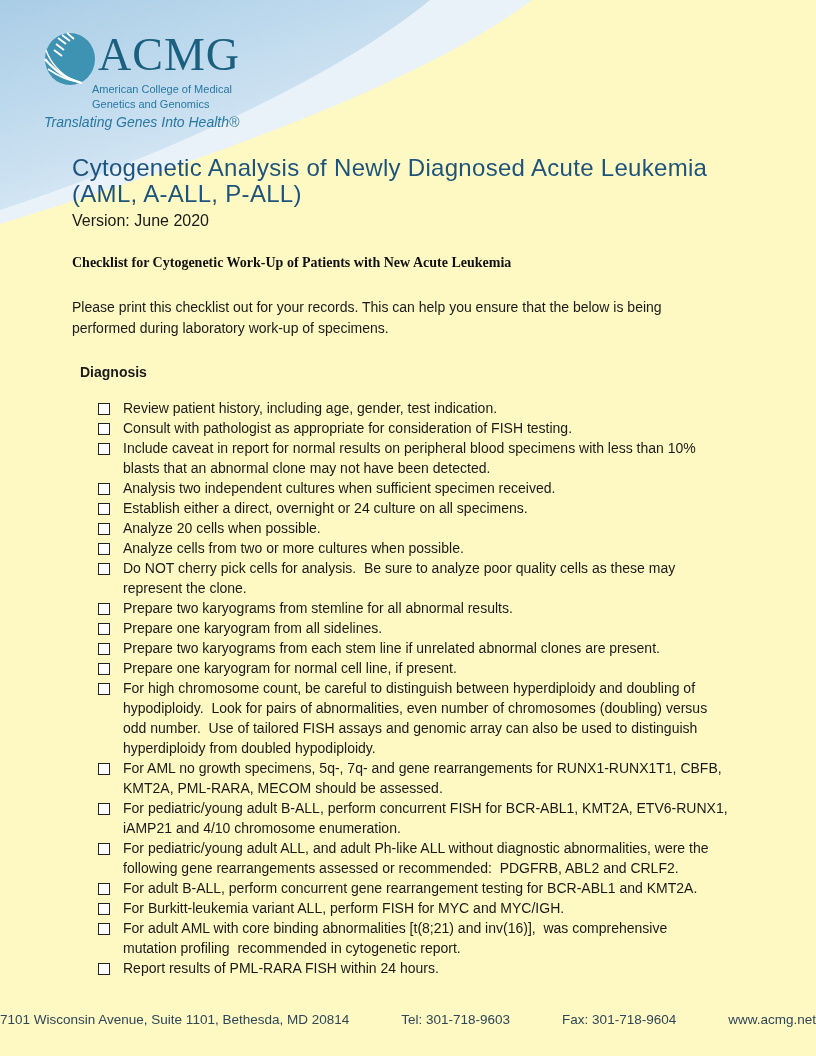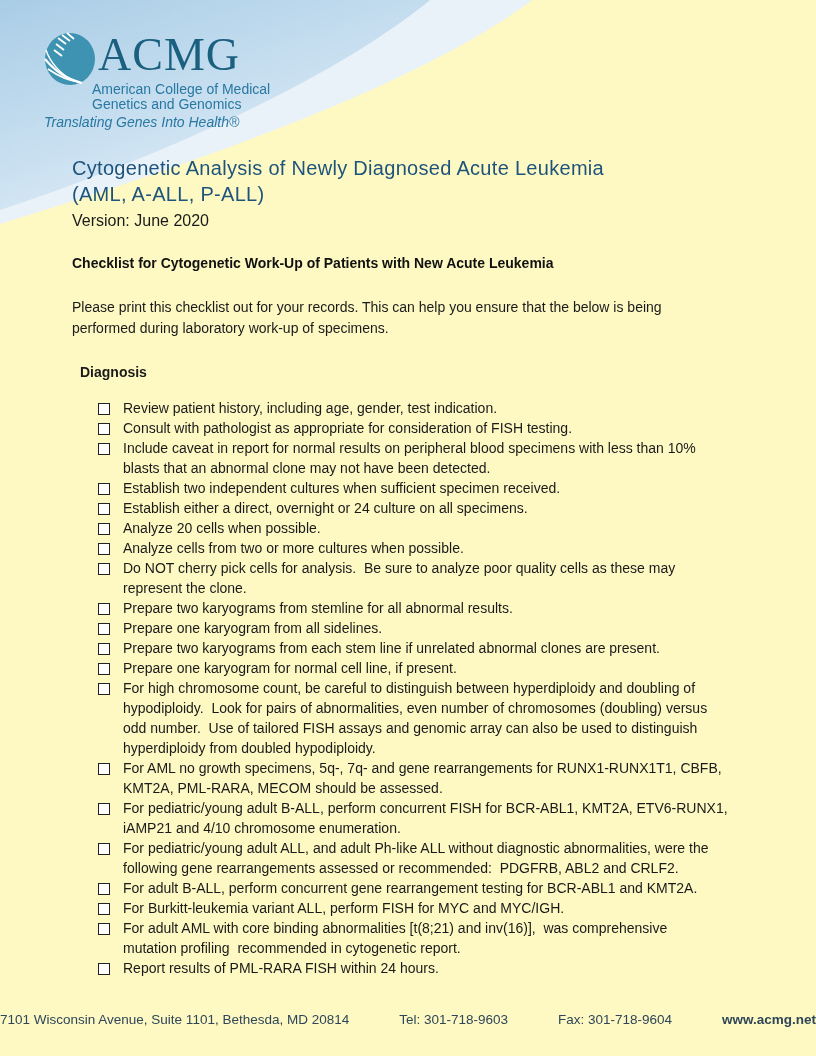--- a/index.html
+++ b/index.html
@@ -19,58 +19,58 @@
   .logo-mark{width:52px;height:54px;flex:0 0 auto;margin-top:2px;}
   .logo-acronym{
     font-family:"Liberation Serif", serif;
     font-size:46px;line-height:50px;
     color:var(--logo-text);
     letter-spacing:1px;
     margin-left:2px;
   }
   .logo-org{
     margin-left:48px;margin-top:-4px;
-    font-size:14px;line-height:14.5px;
+    font-size:11px;line-height:14.5px;
     color:var(--logo-org);
   }
   .logo-tagline{
     margin-top:3px;
     font-size:14px;font-style:italic;font-weight:normal;
     color:var(--logo-org);
   }
   
   .content{position:absolute;top:155px;left:72px;width:706px;}
   .doc-title{
-    font-size:20px;line-height:26px;
+    font-size:24px;line-height:26px;
     color:var(--title);
     letter-spacing:0.3px;
   }
   .doc-version{margin-top:5px;font-size:16px;color:#1a1a1a;}
-  .doc-heading{margin-top:25px;font-size:14px;font-weight:bold;color:#111;}
+  .doc-heading{margin-top:25px;font-size:14px;font-weight:bold;color:#111;font-family:Liberation Serif, serif;}
   .doc-intro{margin-top:26px;font-size:14px;line-height:20.5px;white-space:pre-wrap;}
   .section-title{margin-top:26px;margin-left:8px;font-size:14px;font-weight:bold;}
   .checklist{margin-top:18px;}
   .check-item{display:flex;align-items:flex-start;margin-left:26px;}
   .checkbox{
     flex:0 0 auto;
     width:10px;height:10px;
     border:1.4px solid #222;
     margin-top:4.5px;margin-right:13px;
     background:#fff;
   }
   .check-text{font-size:14px;line-height:20px;white-space:pre-wrap;}
   
   .footer{
     position:absolute;top:1012px;left:0;right:0;
     display:flex;justify-content:space-between;align-items:baseline;
     font-size:13.5px;color:var(--footer);
   }
   .footer span{white-space:nowrap;}
   .footer .gap{margin-left:18px;}
-  .footer .site{font-weight:bold;}
+  .footer .site{font-weight:normal;}
 </style>
 </head>
 <body>
 
 <div class="page">
 
   <svg class="header-swoosh" viewBox="0 0 816 230" preserveAspectRatio="none" aria-hidden="true">
     <defs>
       <linearGradient id="swooshGrad" x1="0" y1="0" x2="0.65" y2="1">
         <stop offset="0" stop-color="#a9cde6"></stop>
@@ -128,21 +128,21 @@
   </div>
 
   <div class="check-item">
     <span class="checkbox"></span>
     <span class="check-text">Include caveat in report for normal results on peripheral blood specimens with less than 10%
 blasts that an abnormal clone may not have been detected.</span>
   </div>
 
   <div class="check-item">
     <span class="checkbox"></span>
-    <span class="check-text">Establish two independent cultures when sufficient specimen received.</span>
+    <span class="check-text">Analysis two independent cultures when sufficient specimen received.</span>
   </div>
 
   <div class="check-item">
     <span class="checkbox"></span>
     <span class="check-text">Establish either a direct, overnight or 24 culture on all specimens.</span>
   </div>
 
   <div class="check-item">
     <span class="checkbox"></span>
     <span class="check-text">Analyze 20 cells when possible.</span>

